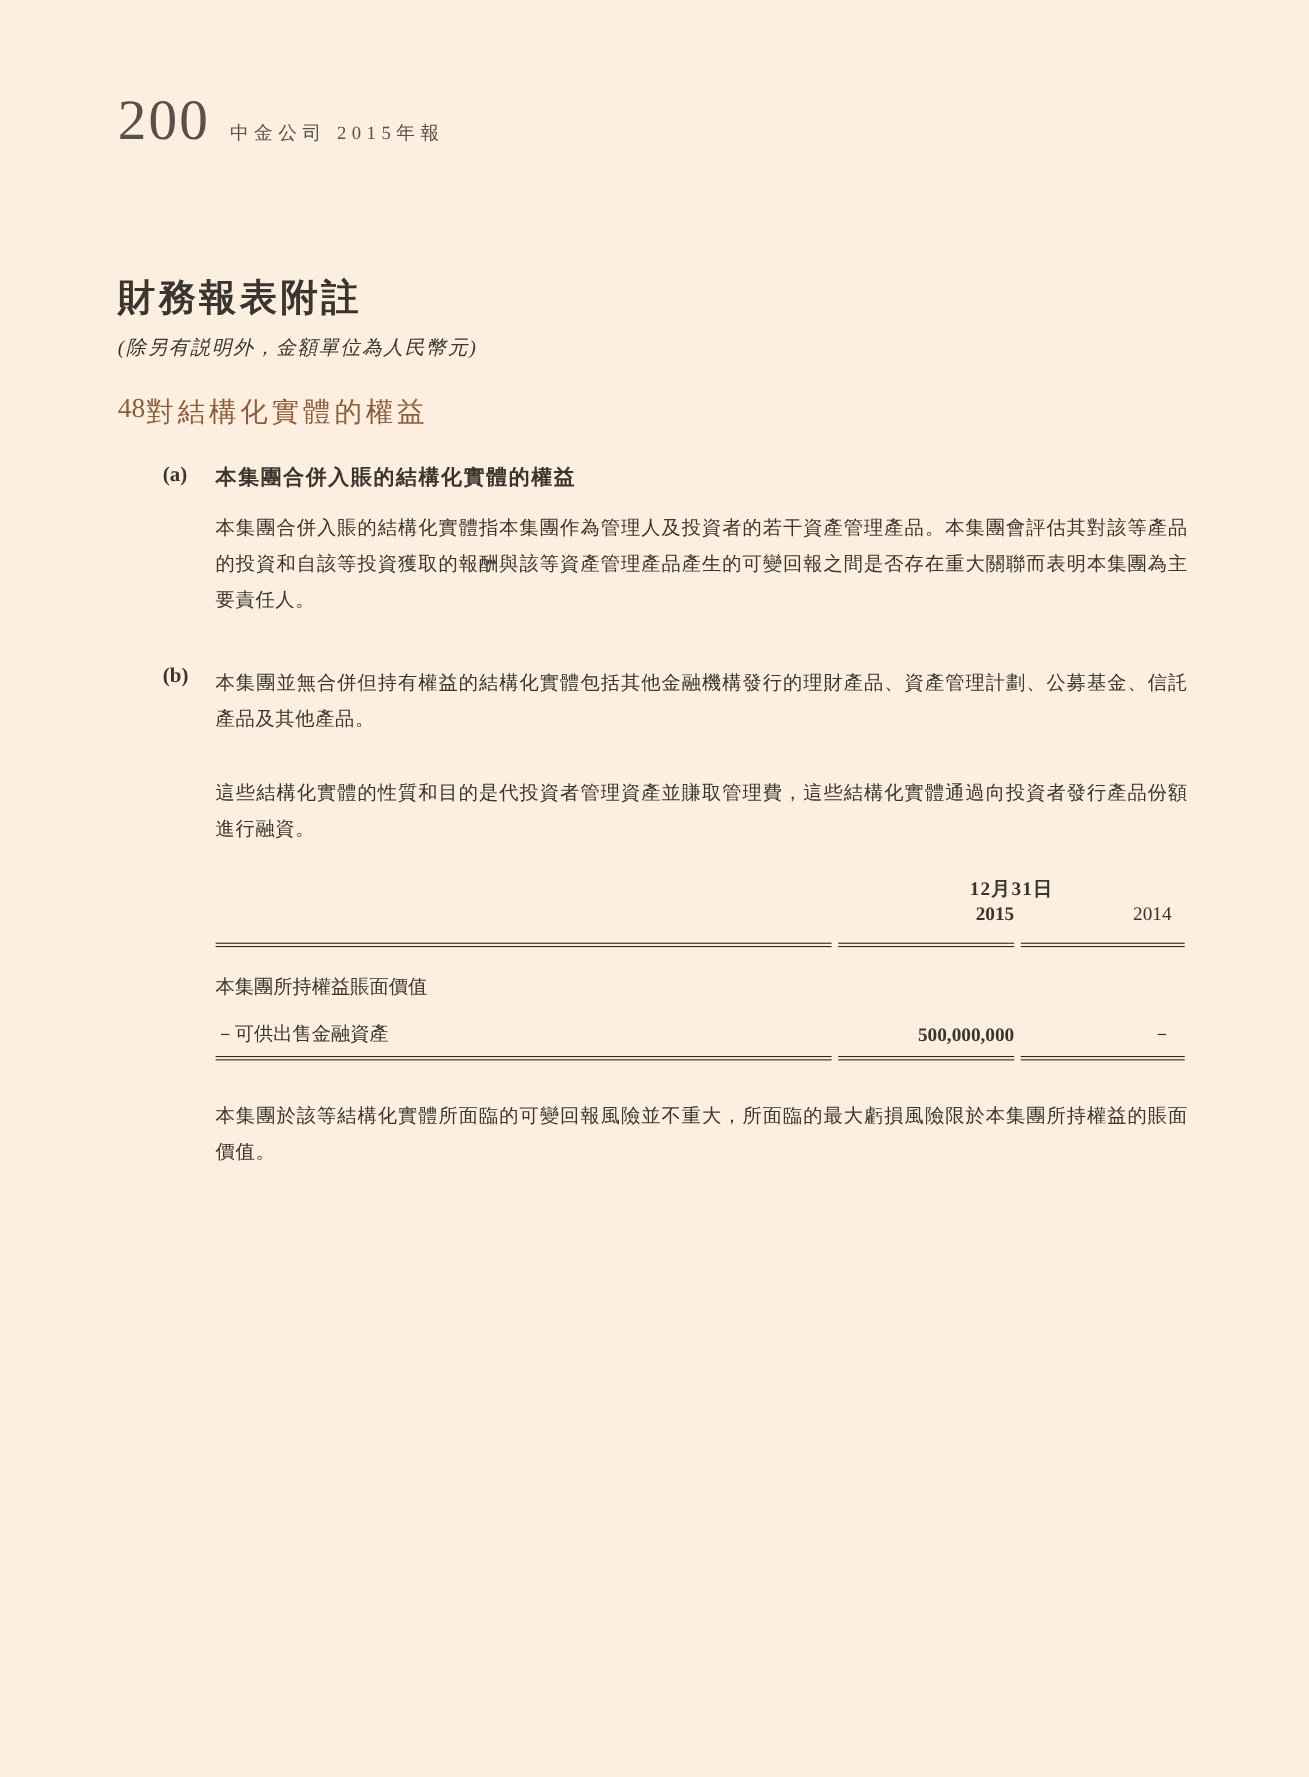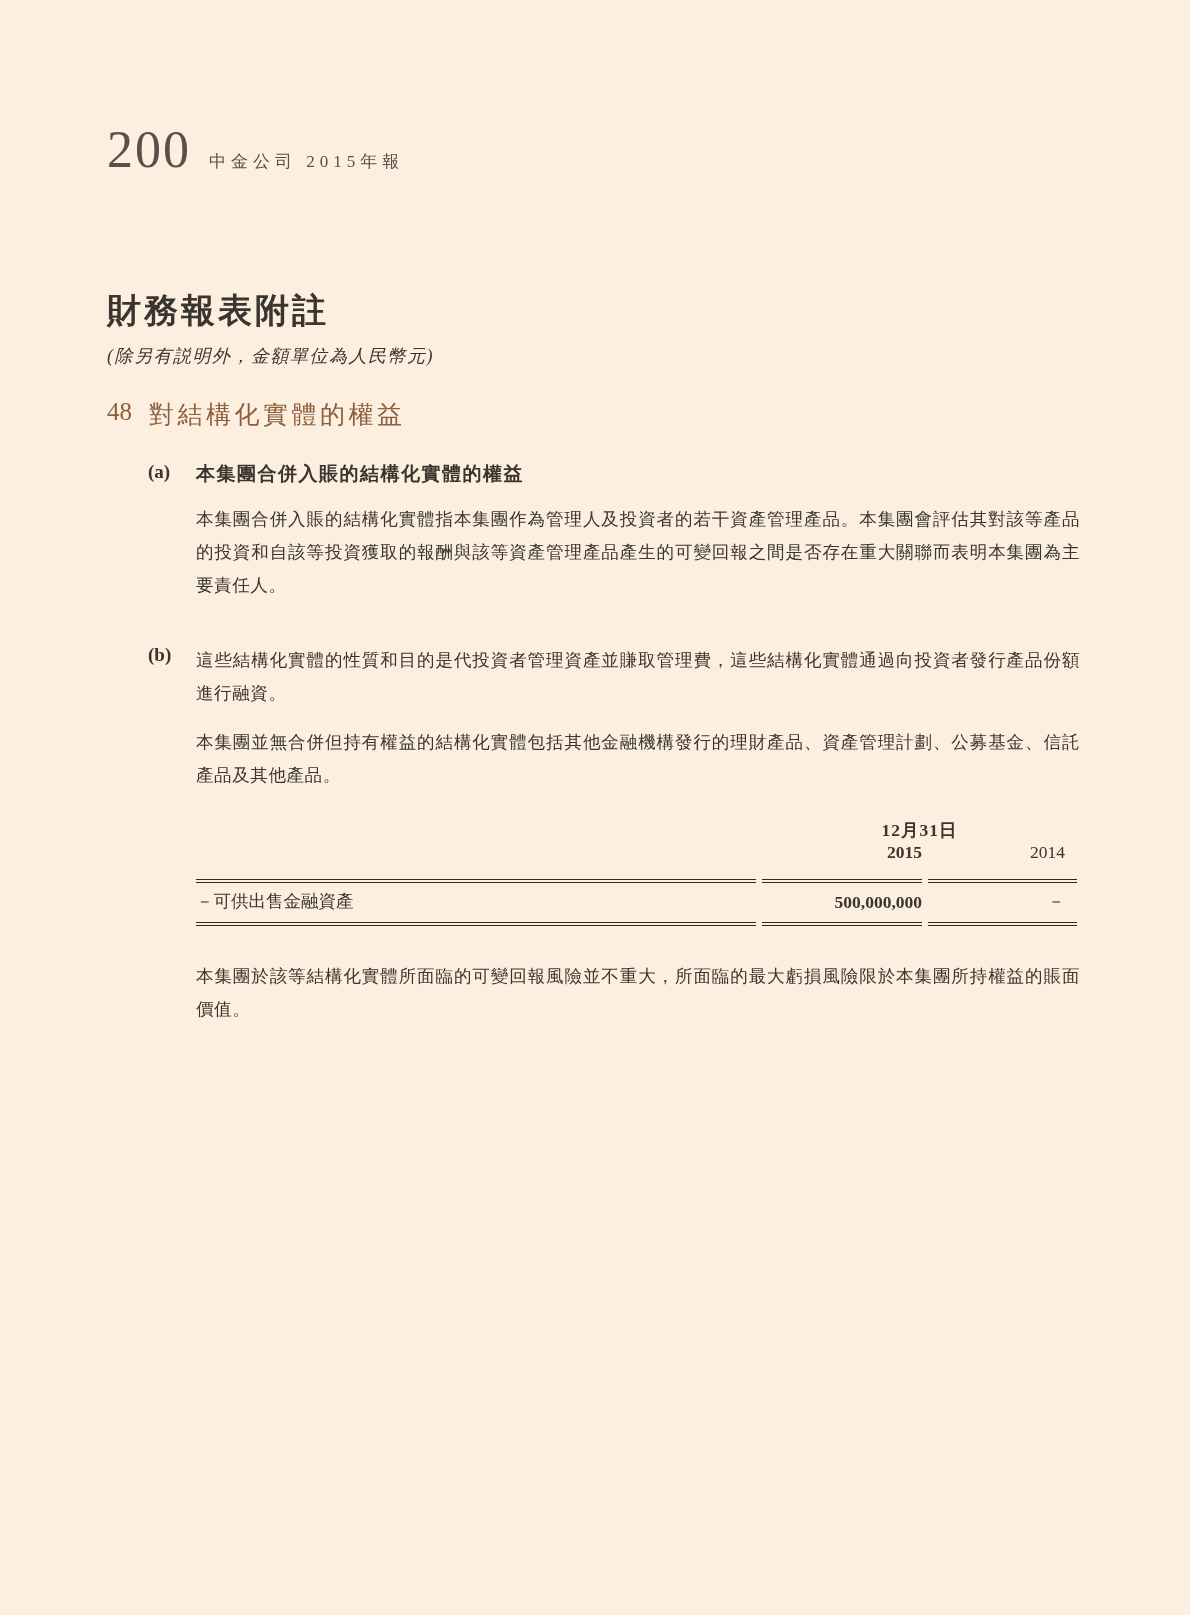--- a/index.html
+++ b/index.html
@@ -9,42 +9,41 @@
     font-family: "Liberation Serif", "DejaVu Serif", serif;
     color: #3a352e;
   }
   .page { position: relative; width: 1190px; height: 1615px; overflow: hidden; }
 
   
   .page-header {
     padding-top: 84px; margin-left: 107px;
     display: flex; align-items: baseline; gap: 18px;
     color: #57514a;
-    margin-top: 40px;
   }
   .page-number { font-size: 52px; line-height: 1; letter-spacing: 2px; }
   .report-title { font-size: 17px; letter-spacing: 5px; }
 
   
   .doc-title {
     margin: 112px 0 0 107px;
     font-size: 34px; font-weight: bold; letter-spacing: 3px;
     color: #3a352e;
   }
   .doc-subtitle {
     margin: 10px 0 0 107px;
     font-size: 18px; letter-spacing: 1.5px; font-style: italic;
   }
 
   
   .section-heading {
     margin: 30px 0 0 107px;
     font-size: 25px; font-weight: normal;
     color: #8d5e3c;
-    display: flex; gap: 17px;
+    display: flex; gap: 1px;
   }
   .section-title { letter-spacing: 3.5px; }
 
   
   .subsection { margin-left: 196px; width: 884px; }
   .subsection-a { margin-top: 30px; }
   .subsection-b { margin-top: 42px; }
   .sub-heading {
     position: relative; margin: 0;
     font-size: 19px; font-weight: bold; letter-spacing: 1.5px;
@@ -108,39 +107,44 @@
       <span class="sub-label">(a)</span>
       <span class="sub-title">本集團合併入賬的結構化實體的權益</span>
     </h3>
     <p class="body-para">本集團合併入賬的結構化實體指本集團作為管理人及投資者的若干資產管理產品。本集團會評估其對該等產品的投資和自該等投資獲取的報酬與該等資產管理產品產生的可變回報之間是否存在重大關聯而表明本集團為主要責任人。</p>
   </section>
 
   <section class="subsection subsection-b">
     <h3 class="sub-heading">
       <span class="sub-label">(b)</span>
     </h3>
+    <p class="body-para">本集團並無合併但持有權益的結構化實體包括其他金融機構發行的理財產品、資產管理計劃、公募基金、信託產品及其他產品。</p>
     <p class="body-para gap">這些結構化實體的性質和目的是代投資者管理資產並賺取管理費，這些結構化實體通過向投資者發行產品份額進行融資。</p>
-    <p class="body-para">本集團並無合併但持有權益的結構化實體包括其他金融機構發行的理財產品、資產管理計劃、公募基金、信託產品及其他產品。</p>
 
     <table class="fin-table">
       <colgroup>
         <col class="col-label">
         <col class="col-2015">
         <col class="col-2014">
       </colgroup>
       <tbody>
         <tr>
           <td></td>
           <td colspan="2" class="date-header">12月31日</td>
         </tr>
         <tr class="years-row">
           <td></td>
           <td class="year y2015">2015</td>
           <td class="year c2014">2014</td>
         </tr>
+        <tr class="group-row">
+          <td>本集團所持權益賬面價值</td>
+          <td></td>
+          <td></td>
+        </tr>
         <tr class="data-row last-row">
           <td>－可供出售金融資產</td>
           <td class="num v2015">500,000,000</td>
           <td class="num c2014">－</td>
         </tr>
       </tbody>
     </table>
 
     <p class="body-para closing">本集團於該等結構化實體所面臨的可變回報風險並不重大，所面臨的最大虧損風險限於本集團所持權益的賬面價值。</p>
   </section>

